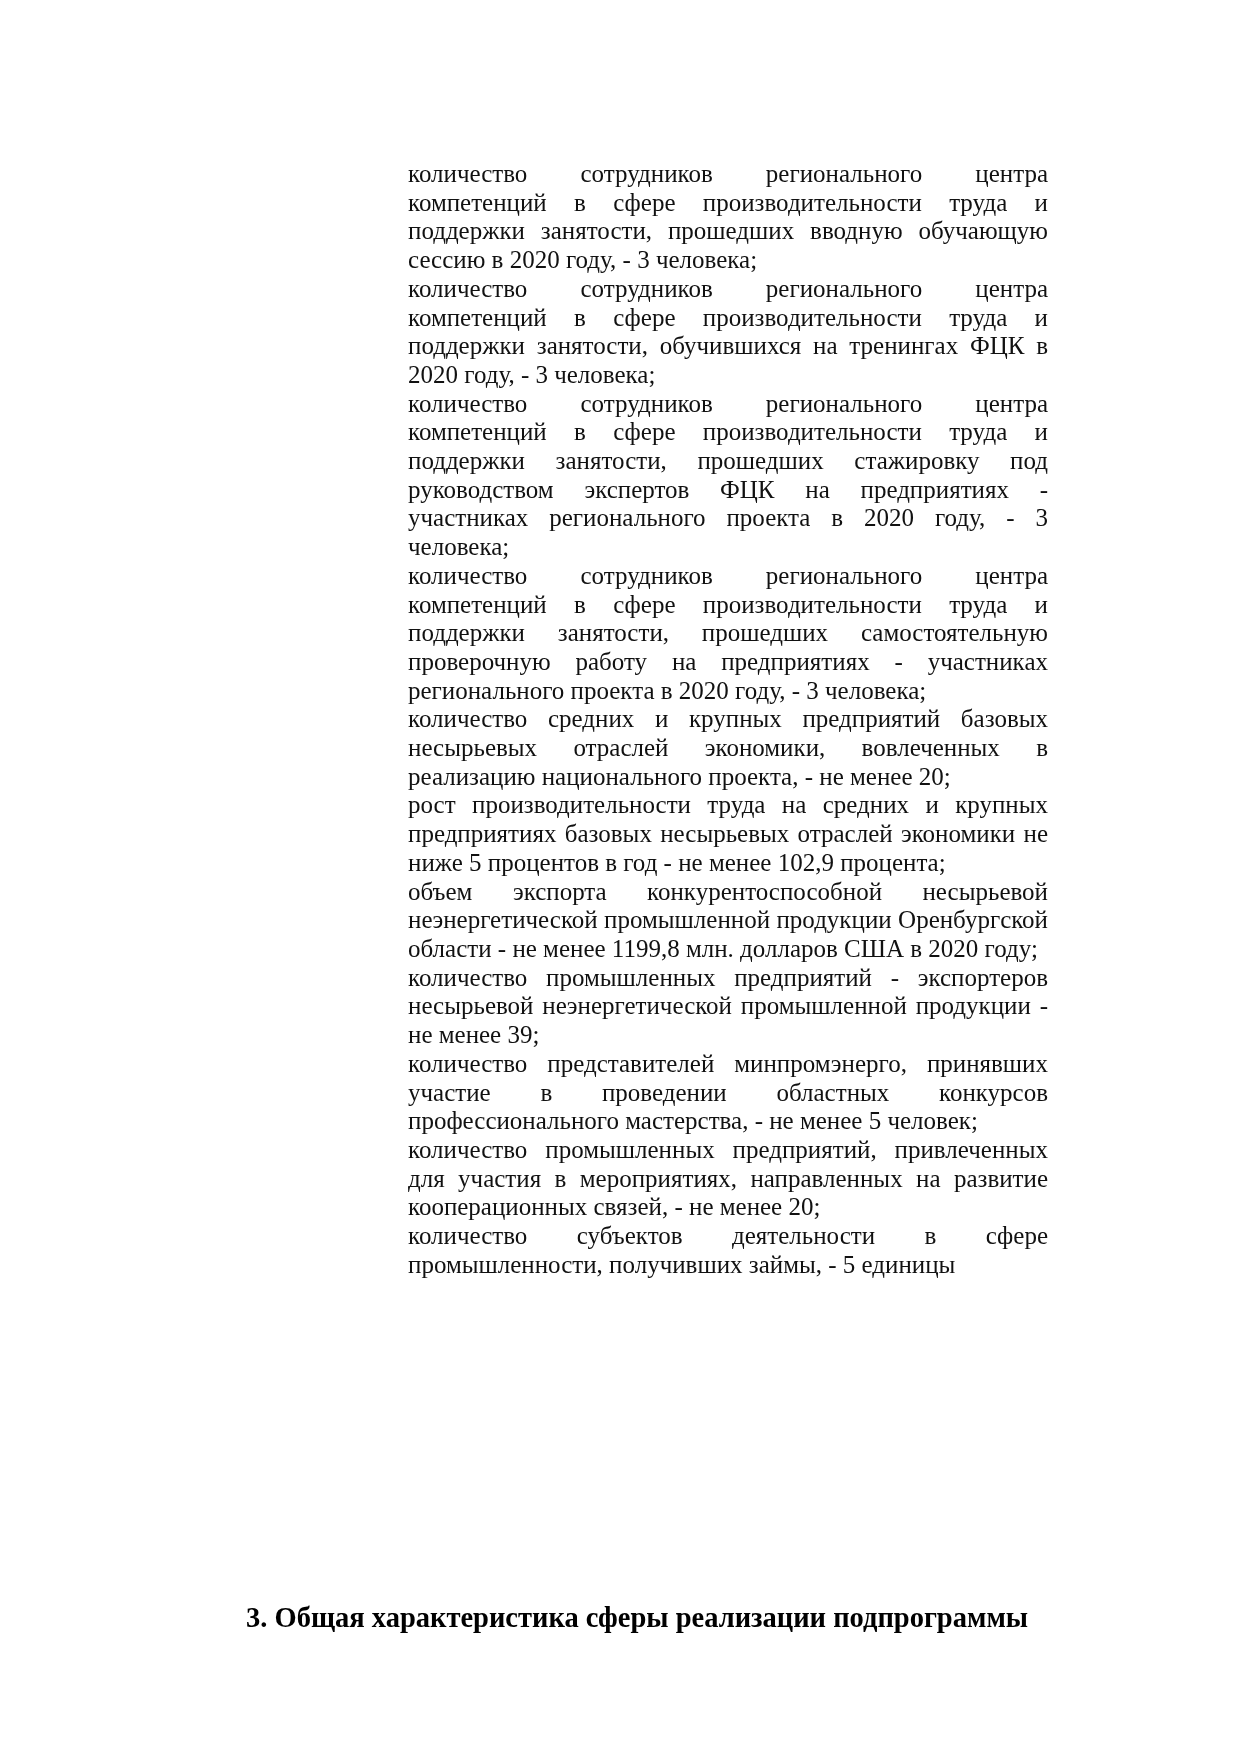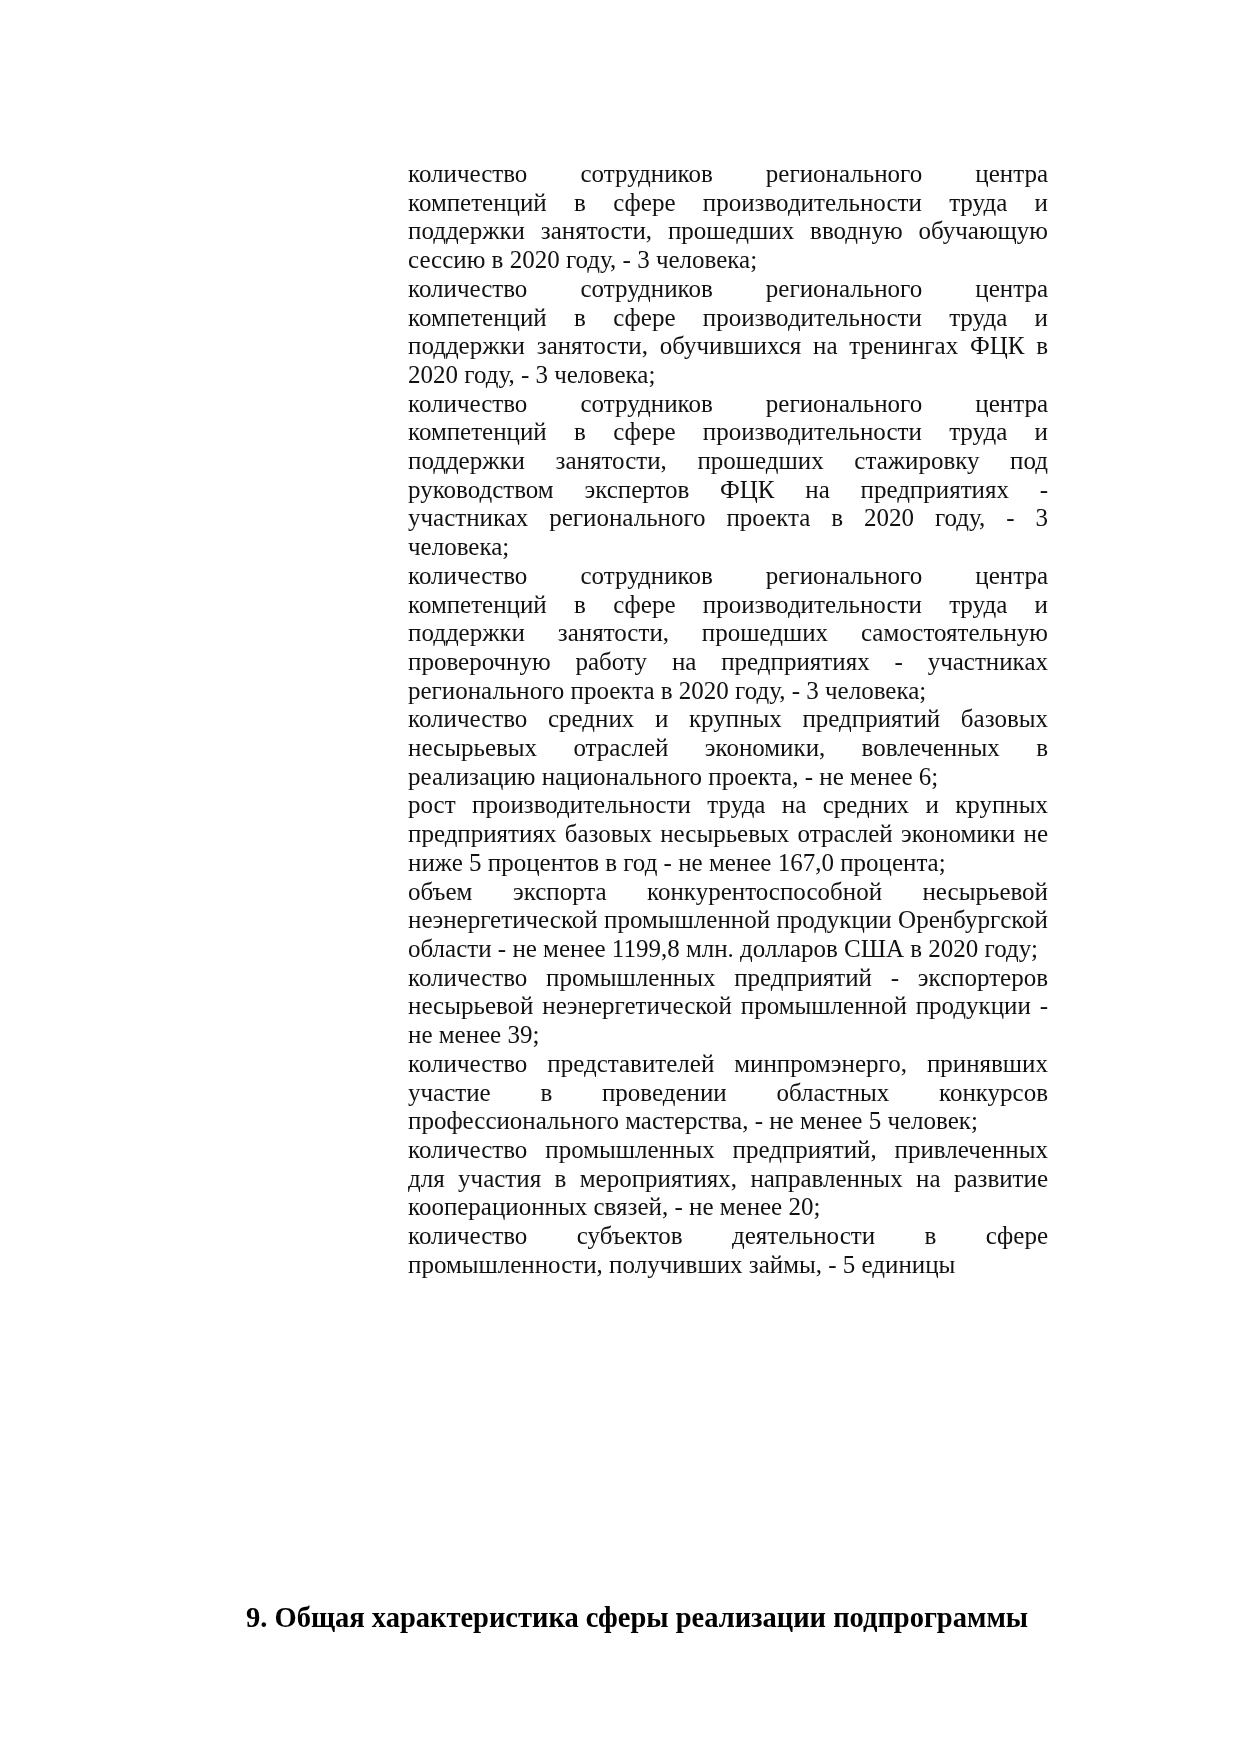--- a/index.html
+++ b/index.html
@@ -35,23 +35,23 @@
 </style>
 </head>
 <body>
 
 <div class="page">
   <div class="list">
     <p class="item">количество сотрудников регионального центра компетенций в сфере производительности труда и поддержки занятости, прошедших вводную обучающую сессию в 2020 году, - 3 человека;</p>
     <p class="item">количество сотрудников регионального центра компетенций в сфере производительности труда и поддержки занятости, обучившихся на тренингах ФЦК в 2020 году, - 3 человека;</p>
     <p class="item">количество сотрудников регионального центра компетенций в сфере производительности труда и поддержки занятости, прошедших стажировку под руководством экспертов ФЦК на предприятиях - участниках регионального проекта в 2020 году, - 3 человека;</p>
     <p class="item">количество сотрудников регионального центра компетенций в сфере производительности труда и поддержки занятости, прошедших самостоятельную проверочную работу на предприятиях - участниках регионального проекта в 2020 году, - 3 человека;</p>
-    <p class="item">количество средних и крупных предприятий базовых несырьевых отраслей экономики, вовлеченных в реализацию национального проекта, - не менее 6;</p>
-    <p class="item">рост производительности труда на средних и крупных предприятиях базовых несырьевых отраслей экономики не ниже 5 процентов в год - не менее 167,0 процента;</p>
+    <p class="item">количество средних и крупных предприятий базовых несырьевых отраслей экономики, вовлеченных в реализацию национального проекта, - не менее 20;</p>
+    <p class="item">рост производительности труда на средних и крупных предприятиях базовых несырьевых отраслей экономики не ниже 5 процентов в год - не менее 102,9 процента;</p>
     <p class="item">объем экспорта конкурентоспособной несырьевой неэнергетической промышленной продукции Оренбургской области - не менее 1199,8 млн. долларов США в 2020 году;</p>
     <p class="item">количество промышленных предприятий - экспортеров несырьевой неэнергетической промышленной продукции - не менее 39;</p>
     <p class="item">количество представителей минпромэнерго, принявших участие в проведении областных конкурсов профессионального мастерства, - не менее 5 человек;</p>
     <p class="item">количество промышленных предприятий, привлеченных для участия в мероприятиях, направленных на развитие кооперационных связей, - не менее 20;</p>
     <p class="item">количество субъектов деятельности в сфере промышленности, получивших займы, - 5 единицы</p>
   </div>
 
-  <h2 class="heading">9. Общая характеристика сферы реализации подпрограммы</h2>
+  <h2 class="heading">3. Общая характеристика сферы реализации подпрограммы</h2>
 </div>
 
 </body></html>

